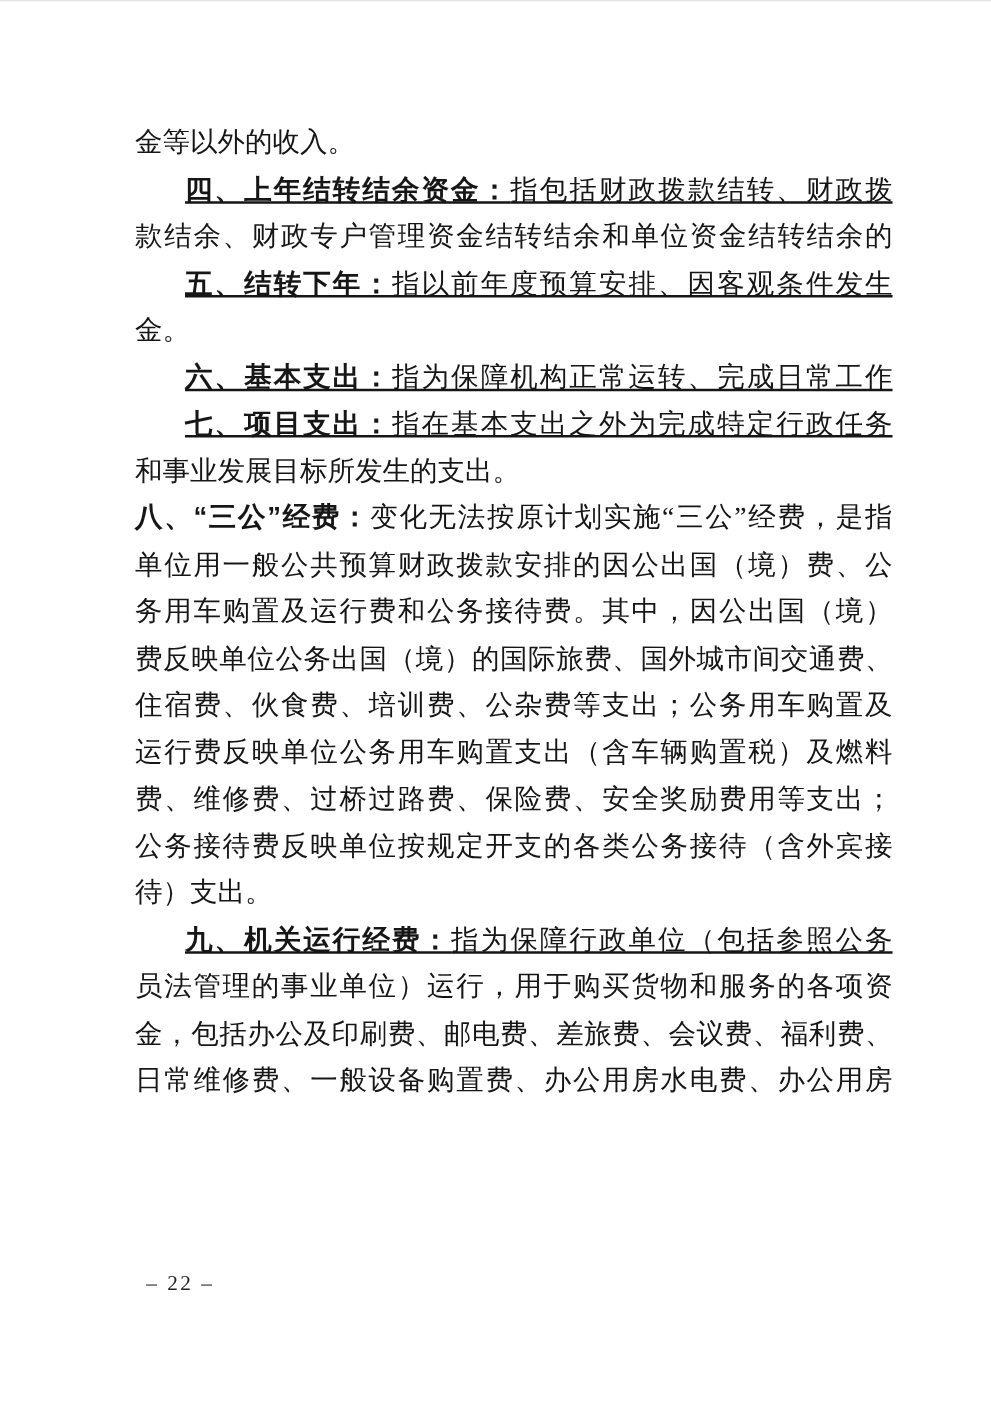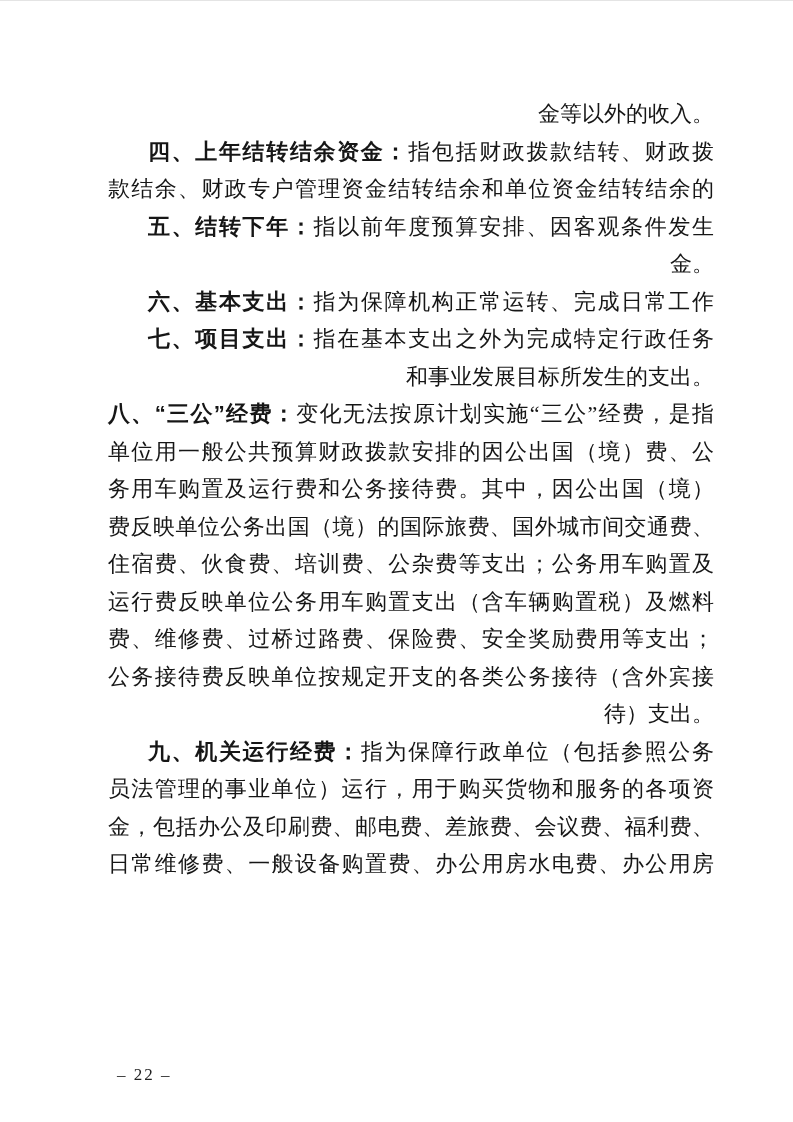--- a/index.html
+++ b/index.html
@@ -22,39 +22,40 @@
     left: 108px;
     top: 94px;
     width: 606px;
   }
   .line {
     height: 37.5px;
     line-height: 37.5px;
     font-size: 22px;
     color: #161616;
     white-space: nowrap;
-    text-align: right;
+    text-align: left;
   }
   .line.fill {
     white-space: normal;
     text-align: justify;
     text-align-last: justify;
     text-justify: inter-character;
   }
   .line.indent {
     text-indent: 40px;
+    text-decoration: underline;
   }
   .head {
     font-family: "Liberation Sans", "DejaVu Sans", sans-serif;
     font-weight: 700;
   }
   .footer {
     position: absolute;
     left: 117px;
-    top: 1062px;
+    top: 1014px;
     font-size: 17px;
     line-height: 24px;
     letter-spacing: 2px;
     color: #222222;
     font-family: "Liberation Serif", "DejaVu Serif", serif;
   }
 </style>
 </head>
 <body>
 

